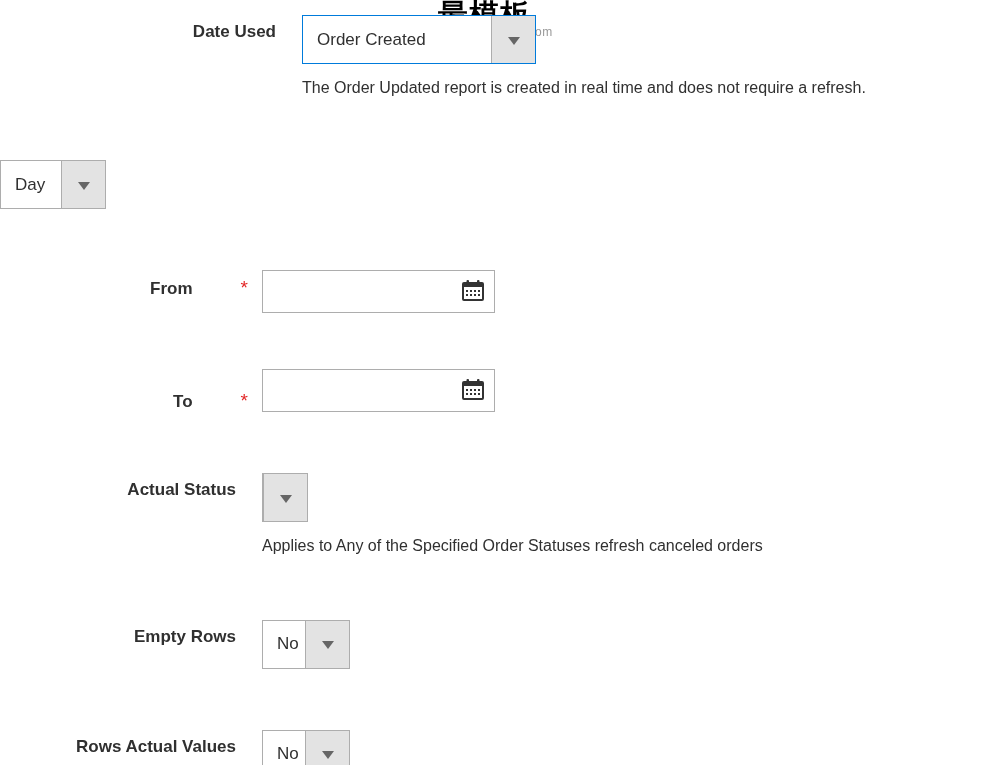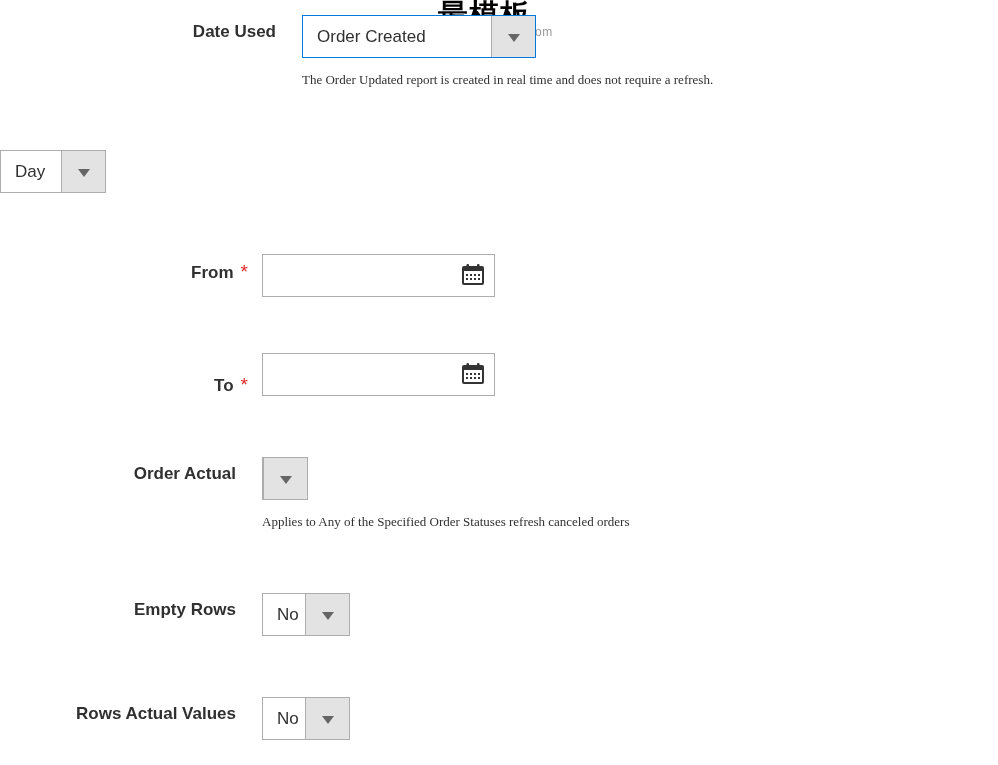--- a/index.html
+++ b/index.html
@@ -25,35 +25,36 @@
     font-size: 17px;
     color: #303030;
     font-weight: 600;
     flex-shrink: 0;
     display: flex;
     justify-content: flex-end;
     align-items: baseline;
   }
   .label-col.offset {
     padding-right: 14px;
+    gap: 41px;
   }
   .req {
     color: #e22626;
     margin-left: 7px;
     font-size: 19px;
     font-weight: 400;
   }
   .control-col {
     flex: 1;
     padding-top: 1px;
   }
   .select-wrap {
     display: inline-flex;
     border: 1px solid #adadad;
-    height: 43px;
+    height: 49px;
     background: #fff;
     position: relative;
   }
   .select-wrap.focused {
     border: 1px solid #007bdb;
   }
   .select-text {
     display: flex;
     align-items: center;
     padding: 0 14px;
@@ -92,24 +93,23 @@
     width: 42px;
     display: flex;
     align-items: center;
     justify-content: center;
     flex-shrink: 0;
   }
   .cal-icon svg { width: 24px; height: 24px; }
 
   .help-text {
     margin-top: 13px;
-    font-size: 13px;
+    font-size: 16px;
     color: #303030;
     line-height: 1.4;
-    font-family: Liberation Serif, serif;
   }
 
   .row-date-used { margin-bottom: 60px; padding-left: 40px; }
   .row-period { margin-bottom: 60px; }
   .row-from { margin-bottom: 55px; }
   .row-to { margin-bottom: 60px; align-items: flex-end; }
   .row-order-status { margin-bottom: 61px; }
   .row-empty-rows { margin-bottom: 60px; }
 
   .watermark {
@@ -228,21 +228,21 @@
             <rect x="13" y="16" width="2" height="2" fill="#333"></rect>
             <rect x="17" y="16" width="2" height="2" fill="#333"></rect>
           </svg>
         </span>
       </div>
     </div>
   </div>
 </div>
 
 <div class="form-row row-order-status">
-  <div class="label-col">Order Actual</div>
+  <div class="label-col">Actual Status</div>
   <div class="control-col">
     <div class="select-wrap order-status">
       <div class="select-btn">
         <span>
           <svg viewBox="0 0 12 8">
               <polygon points="0,0 12,0 6,8" fill="#666"></polygon>
             </svg>
         </span>
       </div>
     </div>

